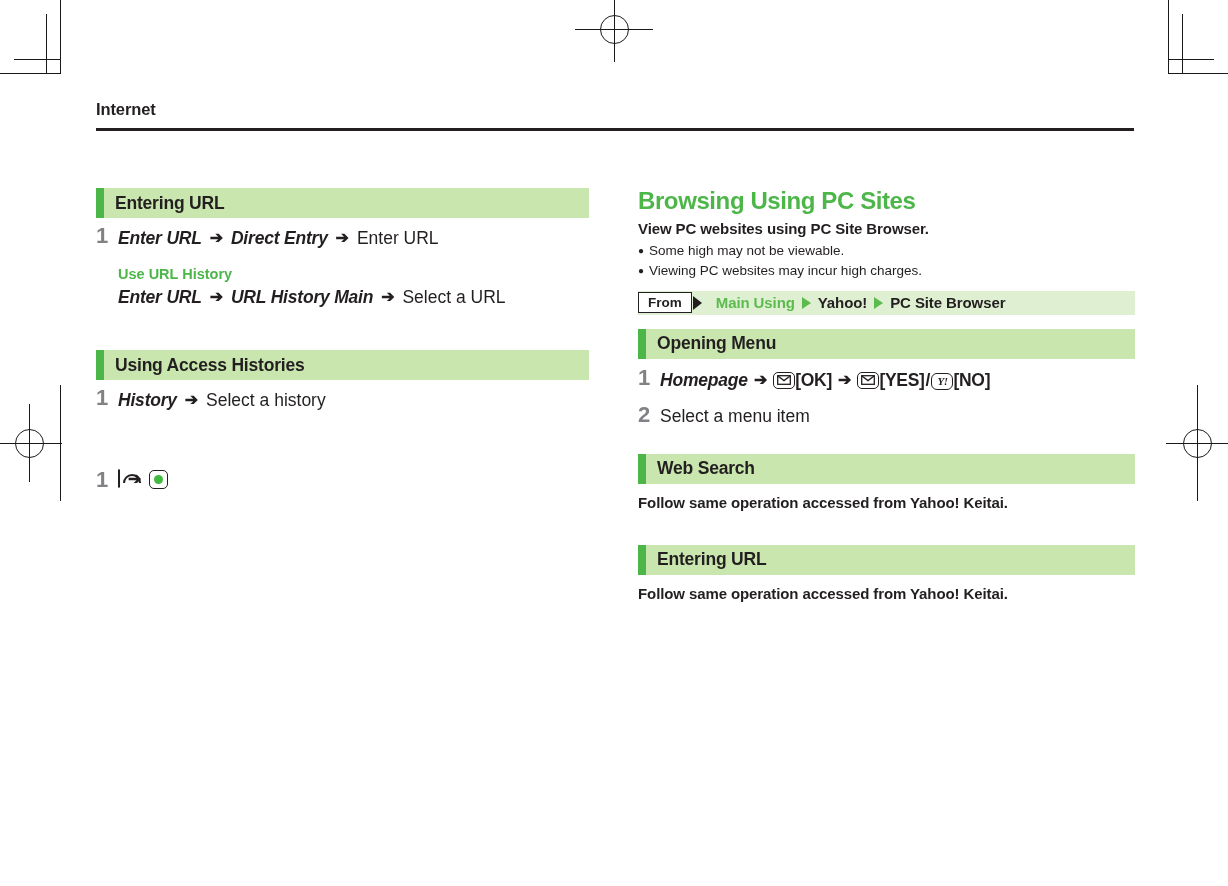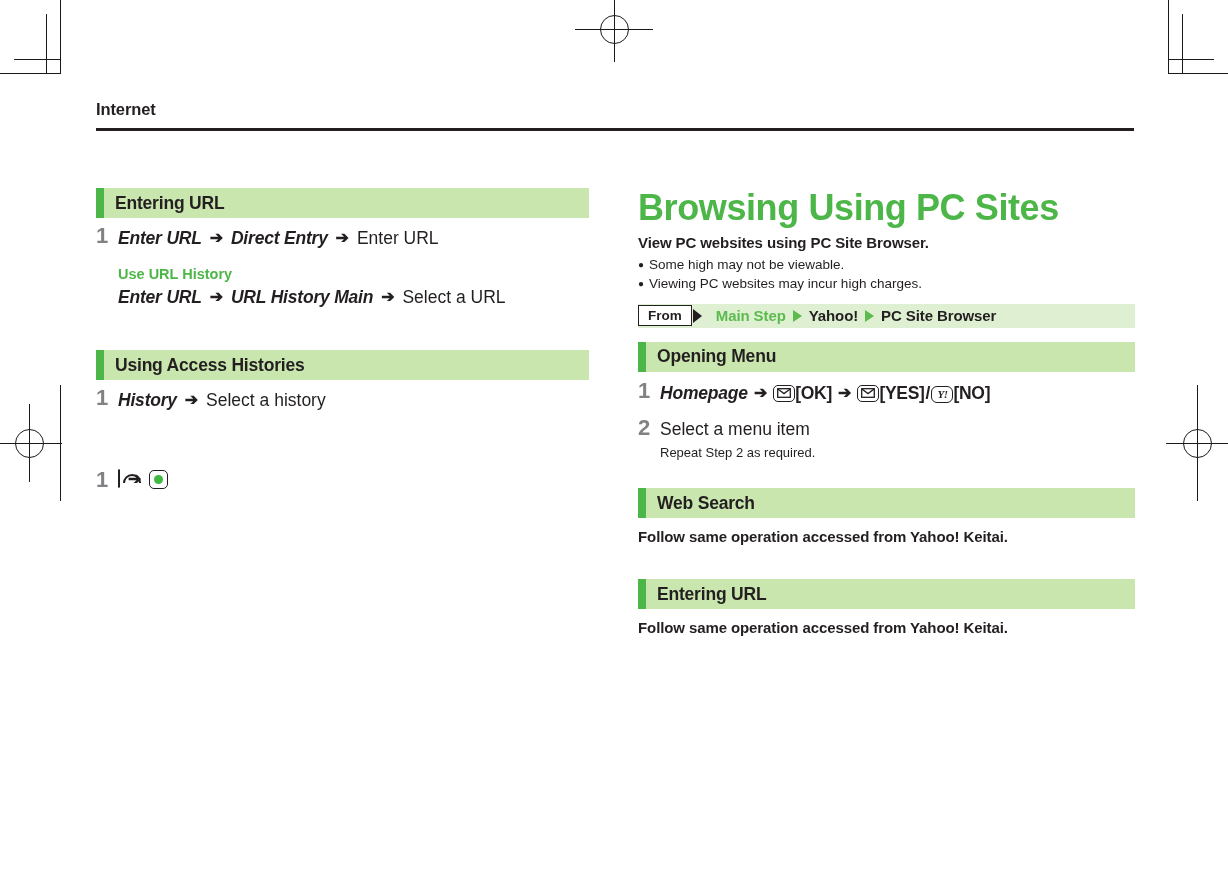--- a/index.html
+++ b/index.html
@@ -130,21 +130,21 @@
     margin-top: 2px;
   }
   .step-plain {
     font-size: 17.5px;
     color: #231f20;
     line-height: 1.3;
   }
 
   
   .chapter-title {
-    font-size: 36px;
+    font-size: 24px;
     font-weight: bold;
     color: #4cb648;
     line-height: 1.1;
     letter-spacing: -0.4px;
     margin-bottom: 4px;
   }
   .lead {
     font-size: 15px;
     font-weight: bold;
     color: #231f20;
@@ -473,21 +473,21 @@
         <span>Viewing PC websites may incur high charges.</span>
       </div>
     </div>
 
     <div class="from-strip">
       <div class="from-box">
         <div class="from-chip">From</div>
         <div class="from-tip"></div>
       </div>
       <div class="nav-path">
-        <span class="nav-seg green">Main Step</span>
+        <span class="nav-seg green">Main Using</span>
         <span class="nav-tri"></span>
         <span class="nav-seg dark">Yahoo!</span>
         <span class="nav-tri"></span>
         <span class="nav-seg dark">PC Site Browser</span>
       </div>
     </div>
 
     <div class="spacer-sm"></div>
 
     <div class="sec-bar">
@@ -531,21 +531,20 @@
           </span>
           <span class="bracket">[NO]</span>
         </div>
       </div>
     </div>
 
     <div class="step" style="margin-top:10px;">
       <div class="num">2</div>
       <div class="body">
         <div class="step-plain">Select a menu item</div>
-        <div class="step-note">Repeat Step 2 as required.</div>
       </div>
     </div>
 
     <div class="spacer-md"></div>
 
     <div class="sec-bar">
       <div class="accent"></div>
       <div class="sec-title">Web Search</div>
     </div>
     <div class="body-bold">Follow same operation accessed from Yahoo! Keitai.</div>

